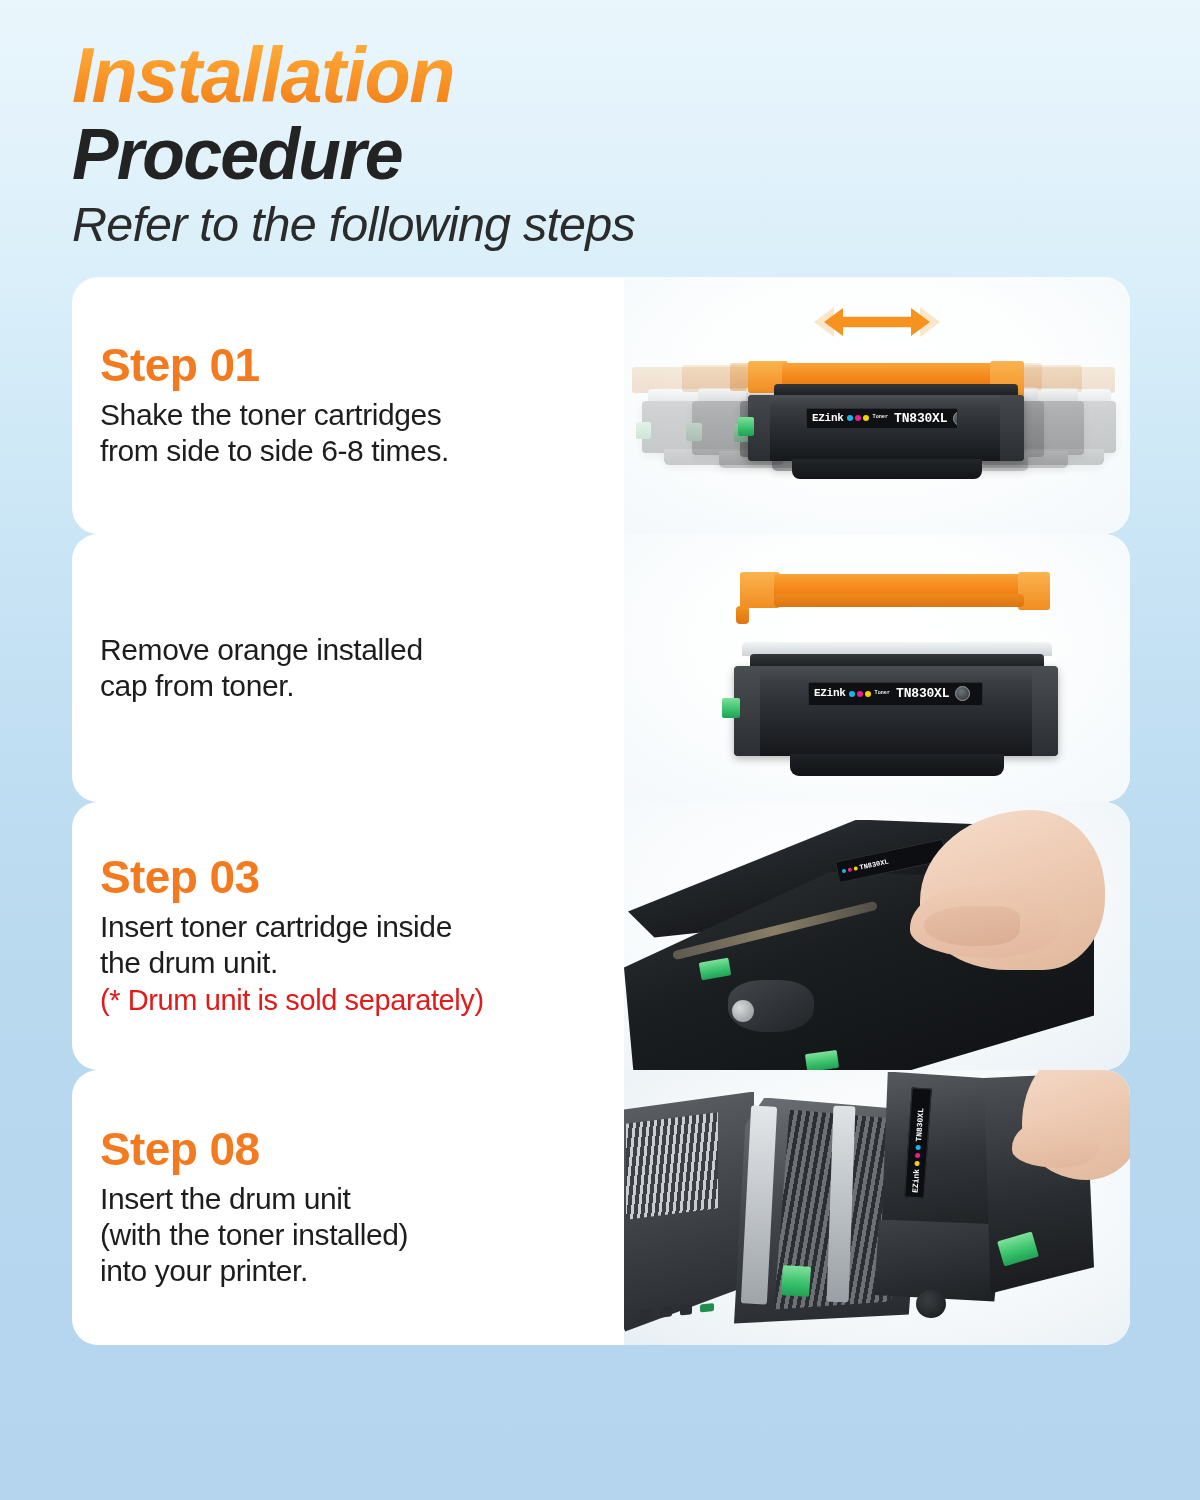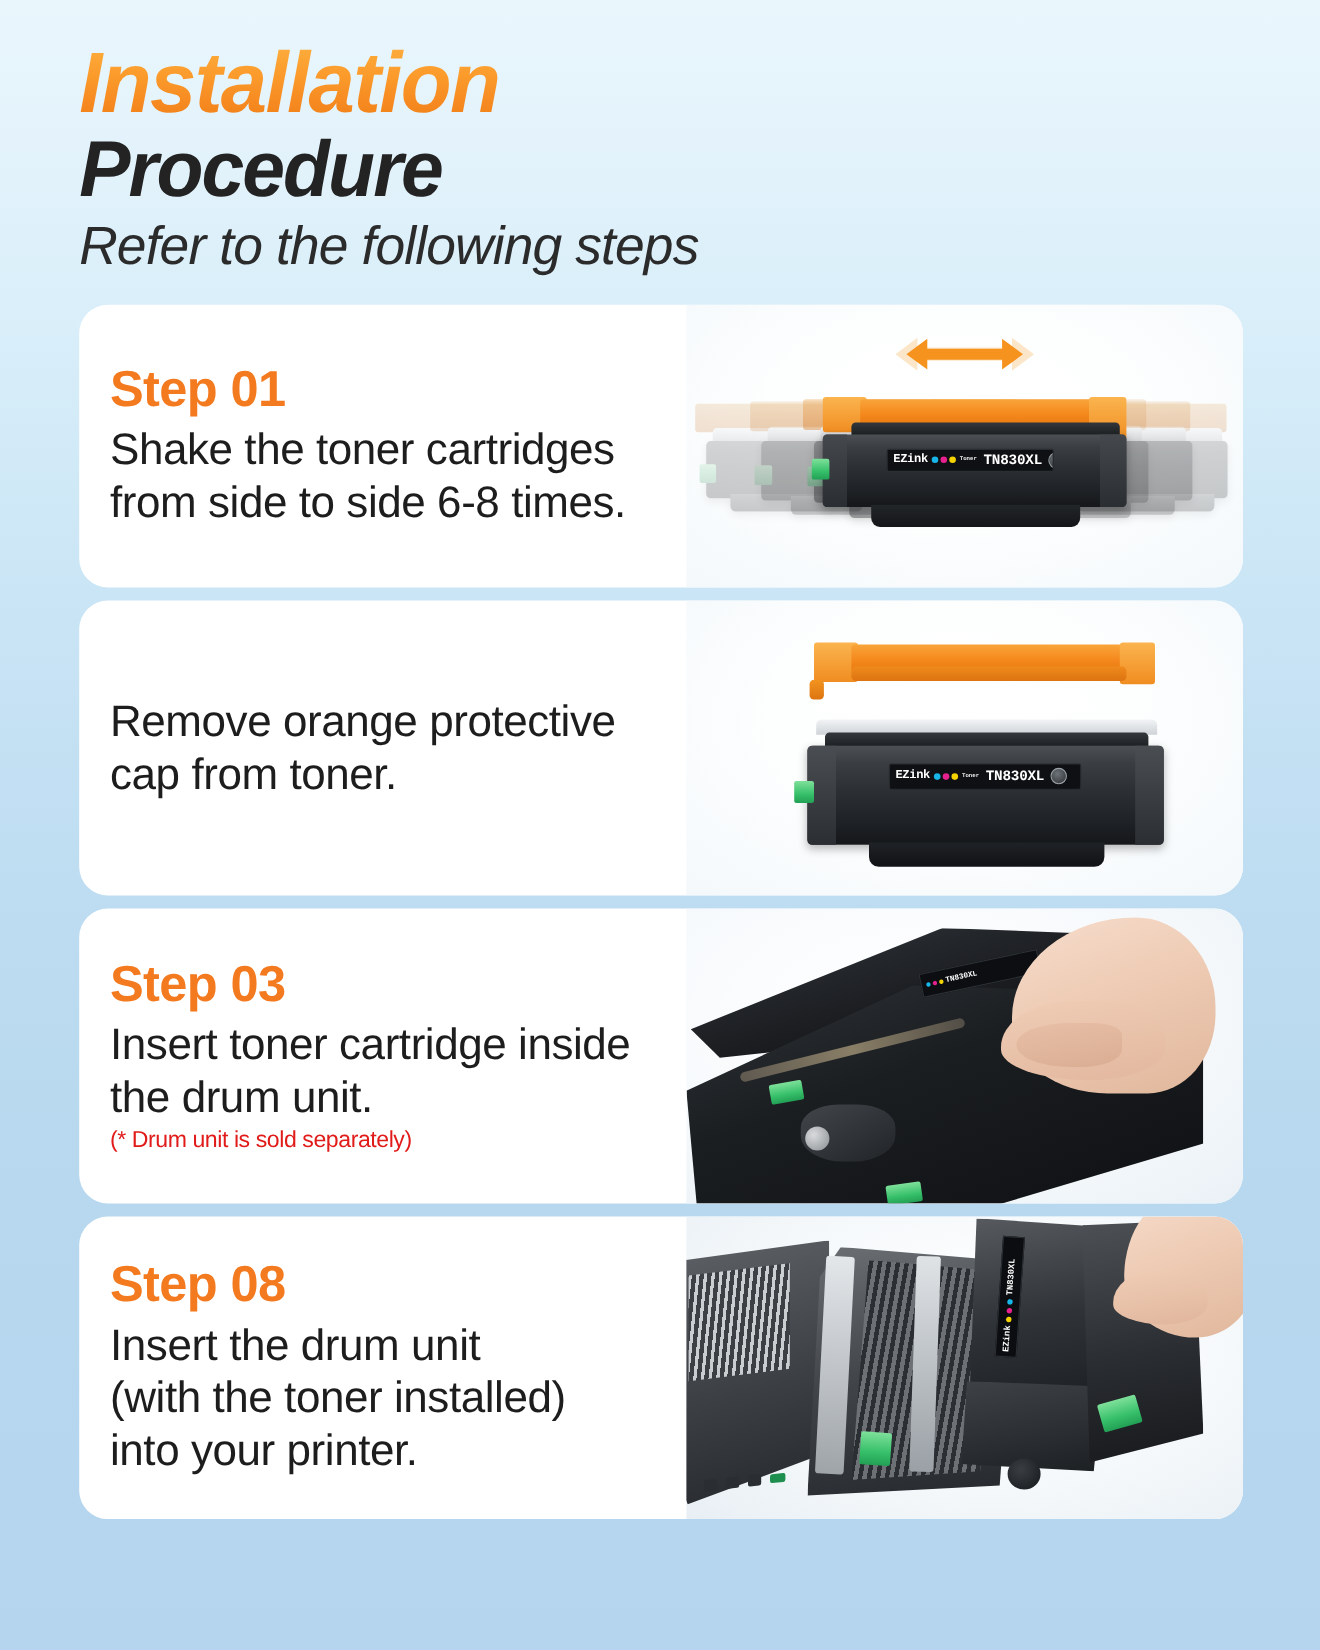--- a/index.html
+++ b/index.html
@@ -66,21 +66,20 @@
     transform: scaleX(0.99);
     transform-origin: left center;
   }
 
   
   .steps {
     margin: 26px 0 0 0;
     padding: 0 70px 0 72px;
     display: flex;
     flex-direction: column;
-    gap: 12px;
   }
   .card {
     position: relative;
     background: #ffffff;
     border-radius: 26px;
     overflow: hidden;
     display: flex;
     align-items: stretch;
     height: 257px;
   }
@@ -99,29 +98,29 @@
   .step-label {
     color: #f47a20;
     font-size: 46px;
     font-weight: 700;
     letter-spacing: -0.6px;
     line-height: 1.05;
     margin-bottom: 8px;
   }
   .step-desc {
     color: #1d1d1d;
-    font-size: 40px;
+    font-size: 30px;
     font-weight: 400;
     line-height: 1.2;
     letter-spacing: -0.4px;
     white-space: pre-line;
   }
   .step-note {
     color: #e01b19;
-    font-size: 21px;
+    font-size: 29px;
     font-weight: 400;
     line-height: 1.2;
     letter-spacing: -0.4px;
     margin-top: 2px;
   }
 
   .card-media {
     flex: 1 1 auto;
     position: relative;
     background: radial-gradient(ellipse at 48% 40%, #ffffff 0%, #fdfefe 45%, #f3f8fb 100%);
@@ -334,21 +333,21 @@
           <span class="lbl-small">Toner</span>
           <span class="lbl-model">TN830XL</span>
           <span class="lbl-seal"></span>
         </div>
       </div>
     </div>
   </div>
 
   <div class="card tall">
     <div class="card-text">
-      <div class="step-desc">Remove orange protective
+      <div class="step-desc">Remove orange installed
 cap from toner.</div>
     </div>
     <div class="card-media">
       <div class="photo">
 
         <div>
           <div class="toner cap-end" style="left:116px; top:38px; width:40px; height:36px;"></div>
           <div class="toner orange-cap" style="left:150px; top:40px; width:250px; height:25px;"></div>
           <div class="toner cap-end" style="left:394px; top:38px; width:32px; height:38px;"></div>
           <div class="toner" style="left:150px; top:60px; width:250px; height:13px;

